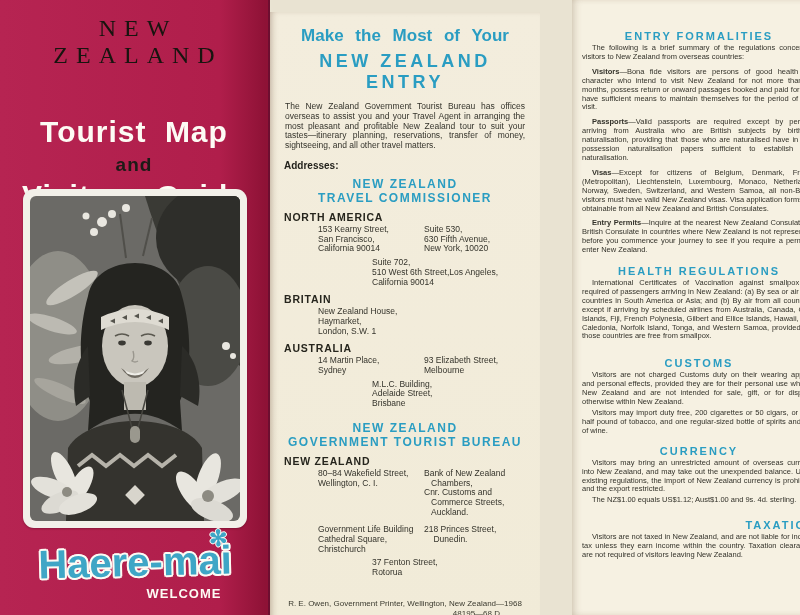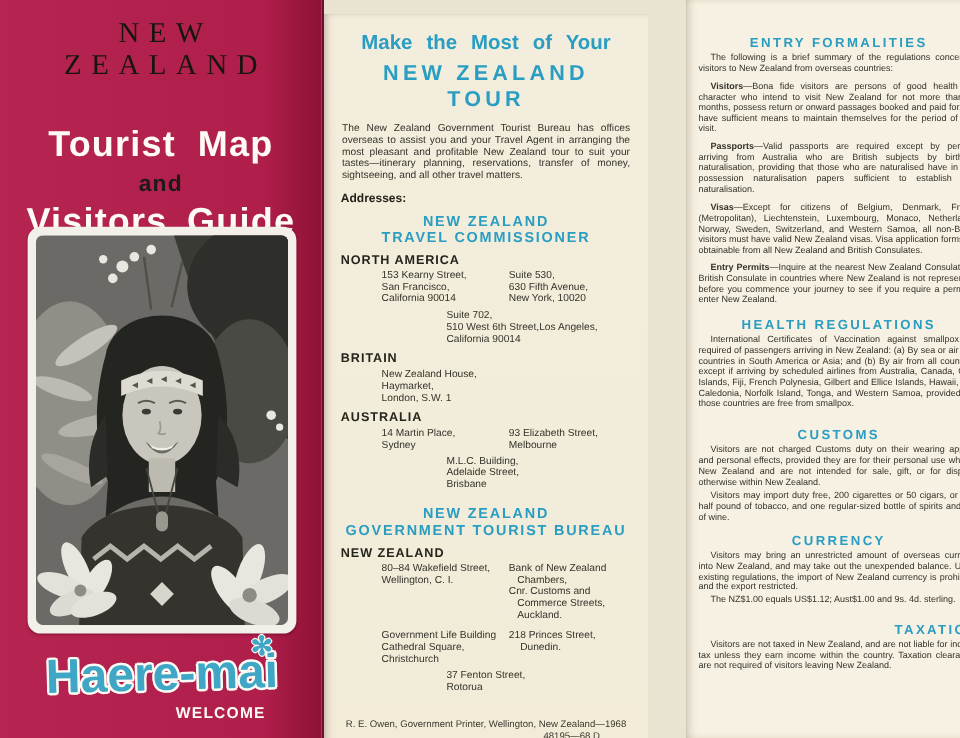--- a/index.html
+++ b/index.html
@@ -12,21 +12,21 @@
   .panel-left{
     position:absolute;left:0;top:0;width:270px;height:615px;
     background:linear-gradient(90deg,#b62452 0%,#b01e4b 82%,#8e1236 99%);
     border-right:2px solid #6d0e30;box-sizing:border-box;
   }
   .nz-title{
     margin-top:15px;text-align:center;
     font-family:"Liberation Serif",serif;font-size:24px;letter-spacing:8px;
     color:#17150f;padding-left:8px;
   }
-  .cover-l1{color:#fdfbf4;font-weight:bold;font-size:30px;text-align:center;margin-top:35px;word-spacing:9px;letter-spacing:1px;}
+  .cover-l1{color:#fdfbf4;font-weight:bold;font-size:30px;text-align:center;margin-top:46px;word-spacing:9px;letter-spacing:1px;}
   .cover-l2{color:#1c1b17;font-weight:bold;font-size:19px;text-align:center;margin-top:5px;letter-spacing:1px;}
   .cover-l3{color:#fdfbf4;font-weight:bold;font-size:30px;text-align:center;margin-top:3px;word-spacing:7px;letter-spacing:1px;}
   .photo-frame{
     position:absolute;left:23px;top:189px;width:224px;height:339px;
     background:#f2f0e9;border-radius:11px;padding:7px;box-sizing:border-box;
     box-shadow:0 1px 2px rgba(60,0,20,.35);
   }
   .photo-inner{width:210px;height:325px;border-radius:6px;overflow:hidden;}
   .photo-inner svg{display:block;}
   .haere{
@@ -156,21 +156,21 @@
 
   <div class="haere">
     <span>Haere-mai</span>
     <span class="flower">✻</span>
   </div>
   <div class="welcome">WELCOME</div>
 </div>
 
 <div class="panel-mid">
   <div class="mid-h1">Make the Most of Your</div>
-  <div class="mid-h2">NEW ZEALAND TOUR</div>
+  <div class="mid-h2">NEW ZEALAND ENTRY</div>
   <p class="mid-intro">The New Zealand Government Tourist Bureau has offices overseas to assist you and your Travel Agent in arranging the most pleasant and profitable New Zealand tour to suit your tastes—itinerary planning, reservations, transfer of money, sightseeing, and all other travel matters.</p>
   <div class="addresses-label">Addresses:</div>
 
   <div class="sec-head">NEW ZEALAND
 TRAVEL COMMISSIONER</div>
 
   <div class="region">NORTH AMERICA</div>
   <div class="addr-row">
     <div class="addr col-l">153 Kearny Street,
 San Francisco,

